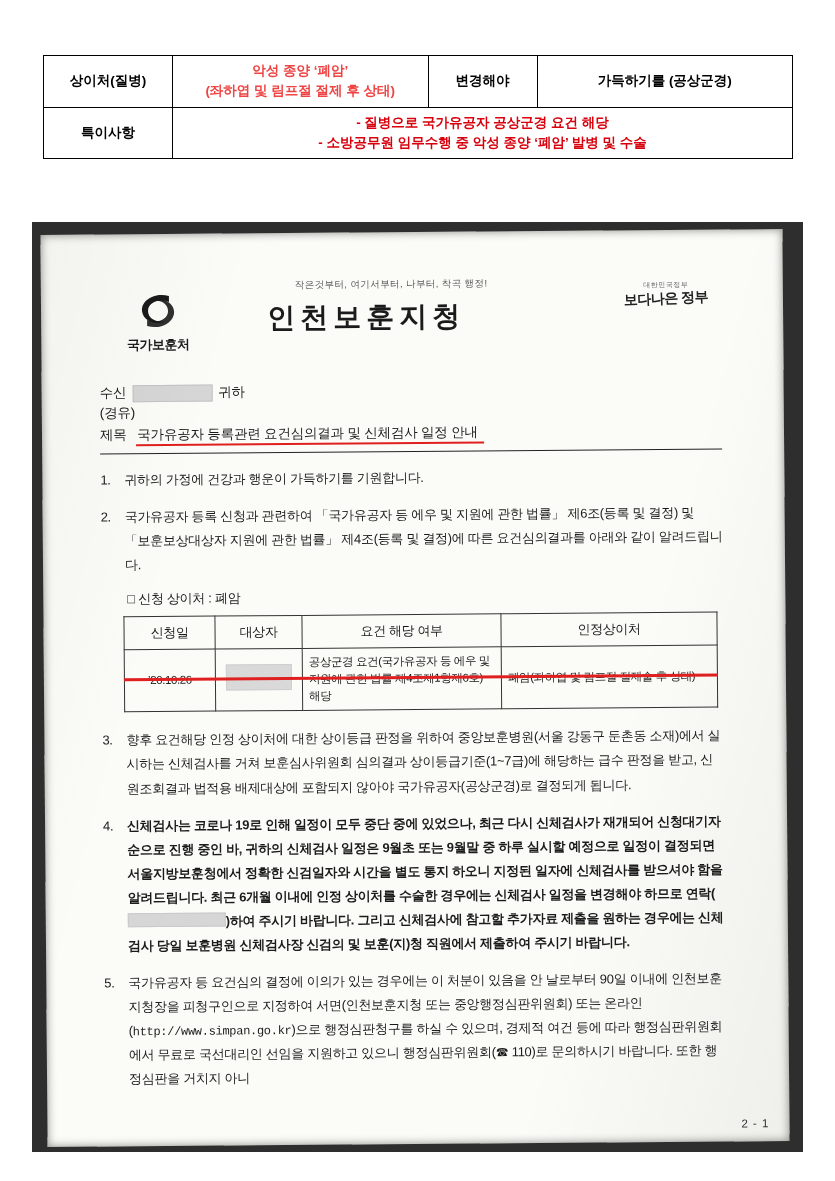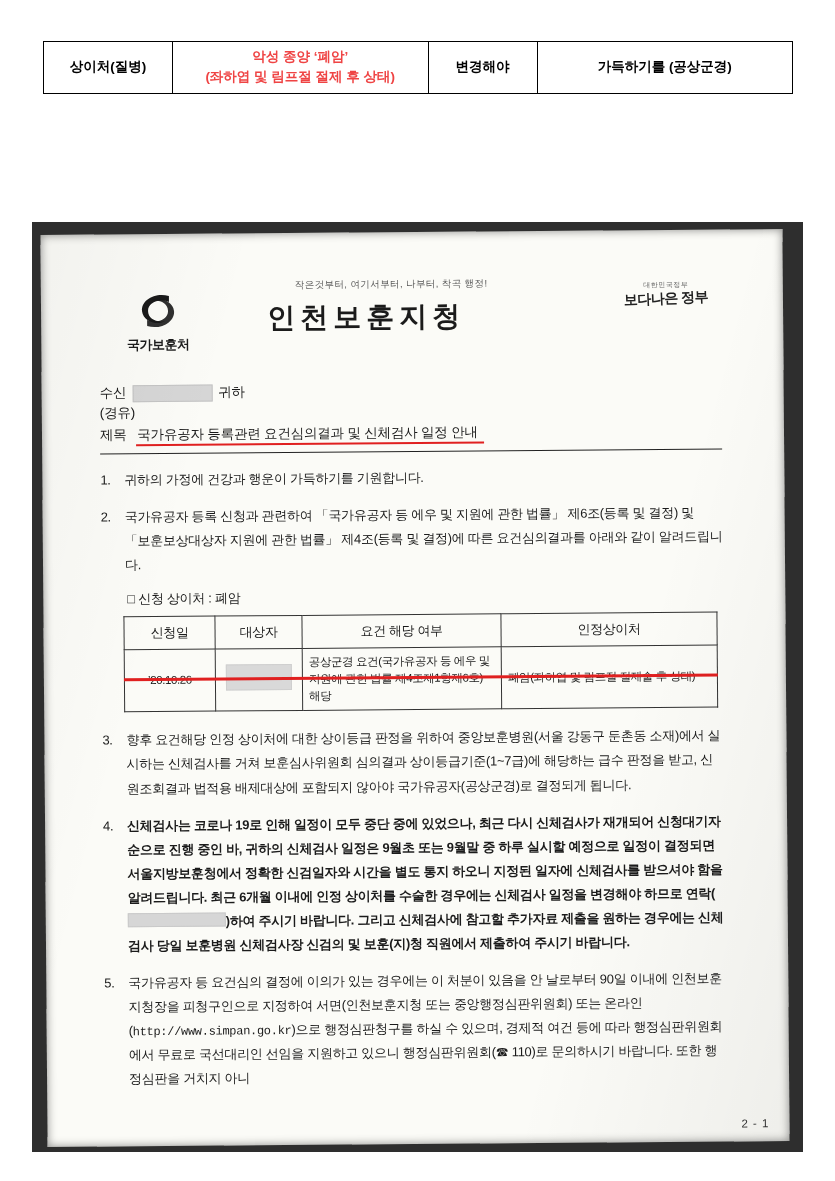--- a/index.html
+++ b/index.html
@@ -13,21 +13,21 @@
     font-family: "Liberation Sans", sans-serif;
     color: #000;
     position: relative;
     overflow: hidden;
   }
 
   
   .summary-wrap {
     position: absolute;
     left: 43px;
-    top: 41px;
+    top: 55px;
     width: 750px;
   }
   table.summary {
     width: 100%;
     border-collapse: collapse;
     table-layout: fixed;
   }
   table.summary td {
     border: 1px solid #000;
     text-align: center;
@@ -268,20 +268,27 @@
     <tbody>
       <tr>
         <td class="label-cell">상이처(질병)</td>
         <td class="red">
           <span class="cell-line">악성 종양 ‘폐암’</span>
           <span class="cell-line">(좌하엽 및 림프절 절제 후 상태)</span>
         </td>
         <td class="qual-label">변경해야</td>
         <td>
           <span class="cell-line">가득하기를 (공상군경)</span>
+        </td>
+      </tr>
+      <tr>
+        <td class="label-cell">특이사항</td>
+        <td class="left-red" colspan="3">
+          <span class="cell-line">- 질병으로 국가유공자 공상군경 요건 해당</span>
+          <span class="cell-line">- 소방공무원 임무수행 중 악성 종양 ‘폐암’ 발병 및 수술</span>
         </td>
       </tr>
     </tbody>
   </table>
 </div>
 
 <div class="scan">
   <div class="paper">
     <div class="paper-inner">
 

